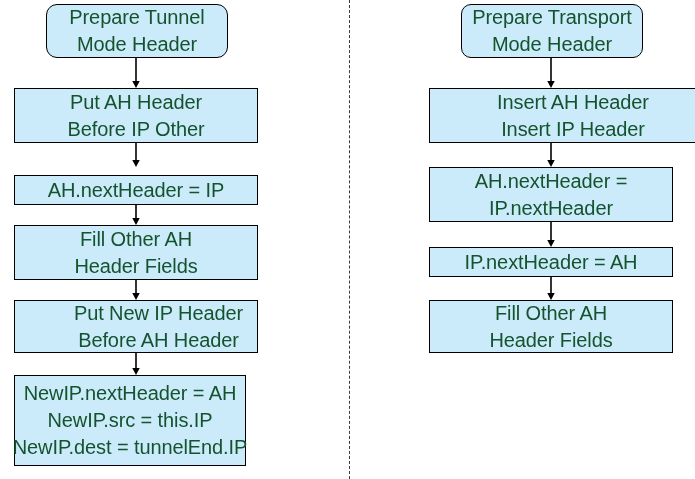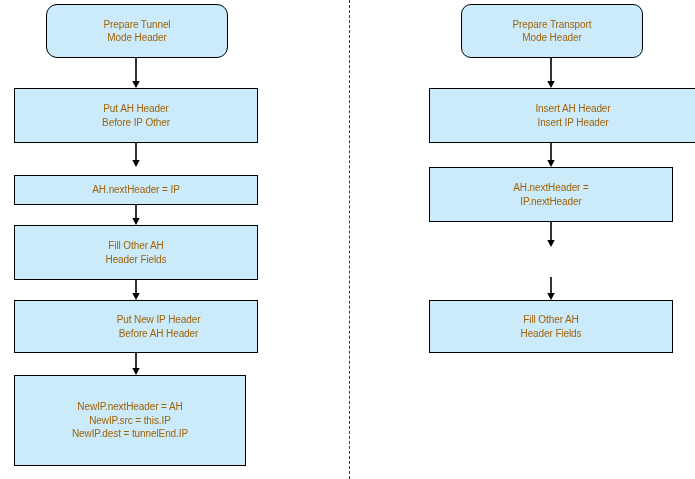--- a/index.html
+++ b/index.html
@@ -22,22 +22,22 @@
   }
   .node {
     position: absolute;
     box-sizing: border-box;
     background: #cbebfb;
     border: 1.6px solid #000000;
     display: flex;
     flex-direction: column;
     align-items: center;
     justify-content: center;
-    color: #a16207;
-    font-size: 10px;
+    color: #14532d;
+    font-size: 20px;
     line-height: 1.35;
     letter-spacing: -0.1px;
     white-space: pre;
   }
   .node.rounded {
     border-radius: 11px;
   }
   .node .line {
     display: block;
   }
@@ -100,15 +100,16 @@
     </svg>
     <div class="node rounded" style="left: 46px; top: 4px; width: 182px; height: 54px; background: rgb(203, 235, 251); border-color: rgb(0, 0, 0);"><span class="line">Prepare Tunnel</span><span class="line">Mode Header</span></div>
     <div class="node" style="left: 14px; top: 88px; width: 244px; height: 55px; background: rgb(203, 235, 251); border-color: rgb(0, 0, 0);"><span class="line">Put AH Header</span><span class="line">Before IP Other</span></div>
     <div class="node" style="left: 14px; top: 167px; width: 244px; height: 30px; background: rgb(203, 235, 251); border-color: rgb(0, 0, 0); margin-top: 8px;"><span class="line">AH.nextHeader = IP</span></div>
     <div class="node" style="left: 14px; top: 225px; width: 244px; height: 55px; background: rgb(203, 235, 251); border-color: rgb(0, 0, 0);"><span class="line">Fill Other AH</span><span class="line">Header Fields</span></div>
     <div class="node" style="left: 14px; top: 300px; width: 244px; height: 53px; background: rgb(203, 235, 251); border-color: rgb(0, 0, 0); padding-left: 45px;"><span class="line">Put New IP Header</span><span class="line">Before AH Header</span></div>
     <div class="node" style="left: 14px; top: 375px; width: 232px; height: 91px; background: rgb(203, 235, 251); border-color: rgb(0, 0, 0);"><span class="line">NewIP.nextHeader = AH</span><span class="line">NewIP.src = this.IP</span><span class="line">NewIP.dest = tunnelEnd.IP</span></div>
     <div class="node rounded" style="left: 461px; top: 4px; width: 182px; height: 54px; background: rgb(203, 235, 251); border-color: rgb(0, 0, 0); border-radius: 10px;"><span class="line">Prepare Transport</span><span class="line">Mode Header</span></div>
     <div class="node" style="left: 429px; top: 88px; width: 288px; height: 55px; background: rgb(203, 235, 251); border-color: rgb(0, 0, 0);"><span class="line">Insert AH Header</span><span class="line">Insert IP Header</span></div>
     <div class="node" style="left: 429px; top: 167px; width: 244px; height: 55px; background: rgb(203, 235, 251); border-color: rgb(0, 0, 0);"><span class="line">AH.nextHeader =</span><span class="line">IP.nextHeader</span></div>
+    <div class="node" style="left: 429px; top: 247px; width: 244px; height: 30px; background: rgb(203, 235, 251); border-color: rgb(0, 0, 0);"><span class="line">IP.nextHeader = AH</span></div>
     <div class="node" style="left: 429px; top: 300px; width: 244px; height: 53px; background: rgb(203, 235, 251); border-color: rgb(0, 0, 0);"><span class="line">Fill Other AH</span><span class="line">Header Fields</span></div>
     <div class="divider" style="left: 349px; border-left-color: rgb(58, 58, 58);"></div>
   </div>
 
 </body></html>

